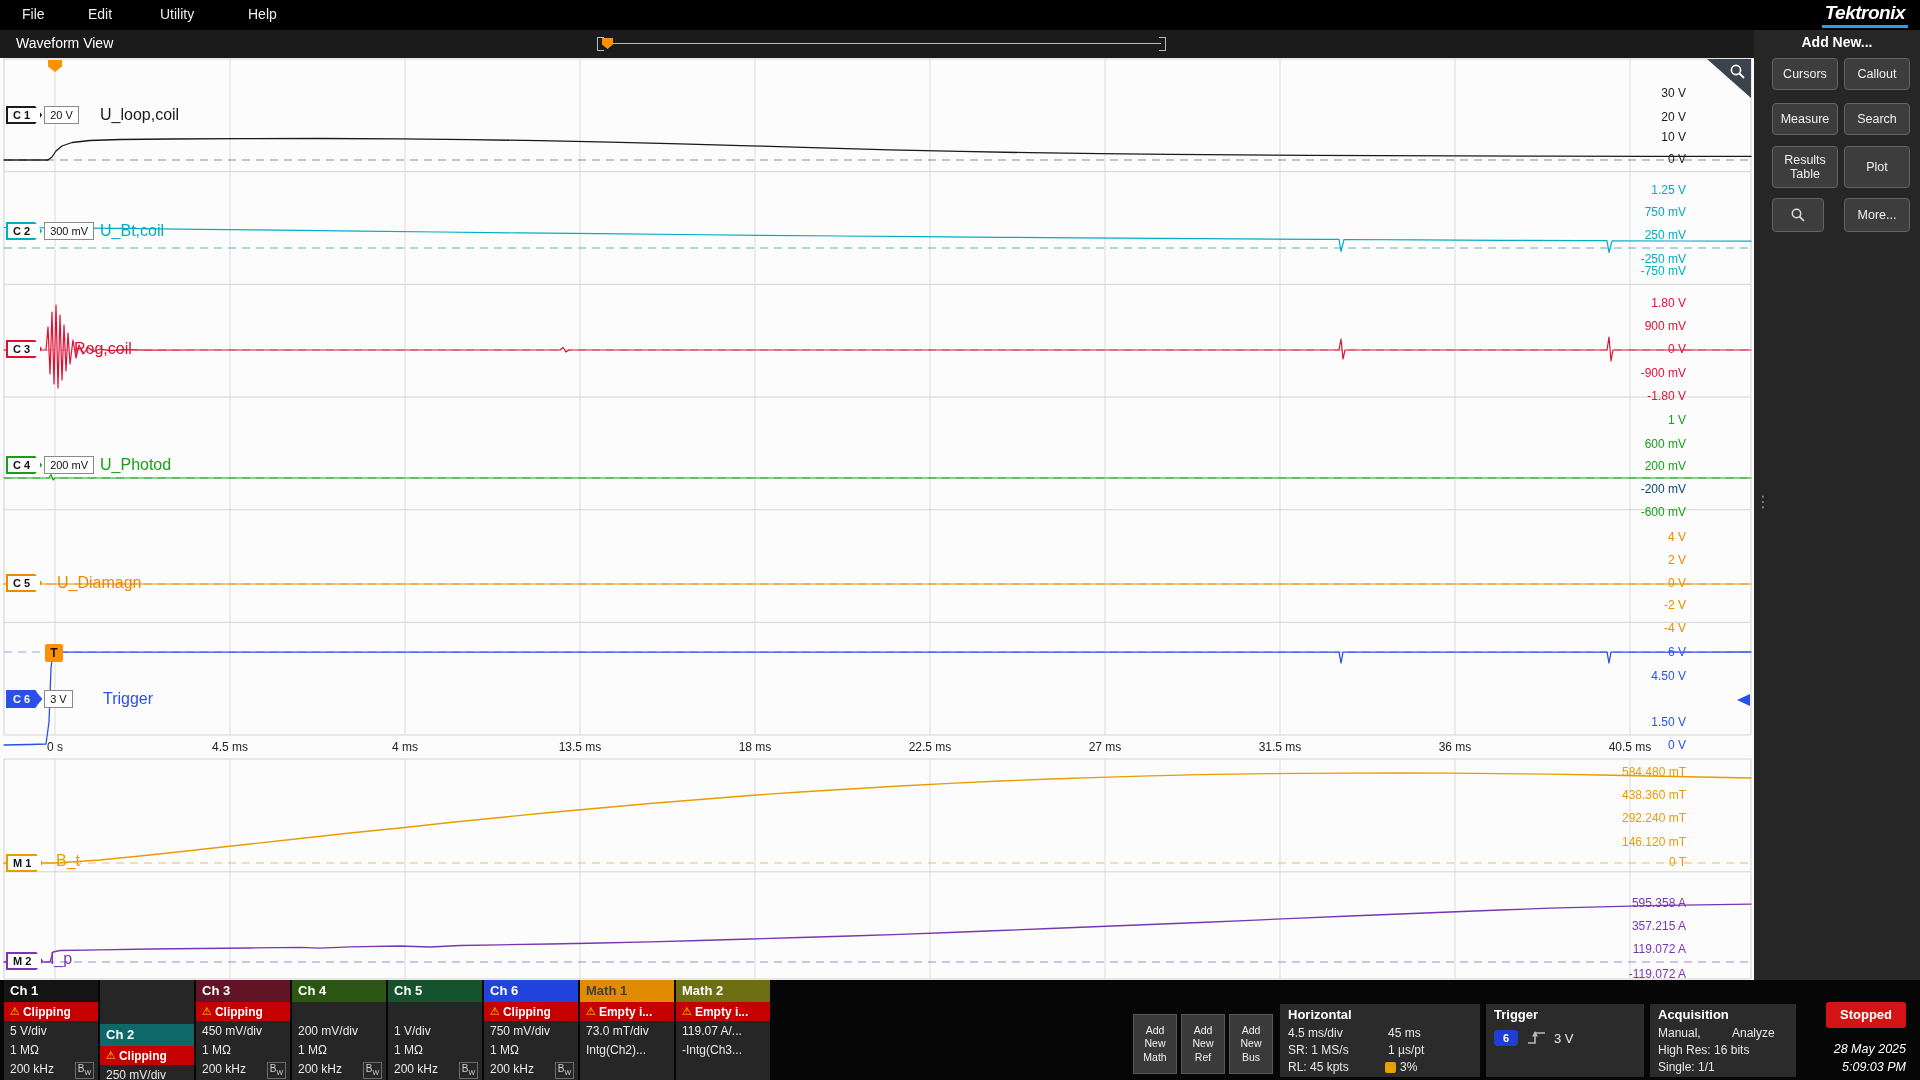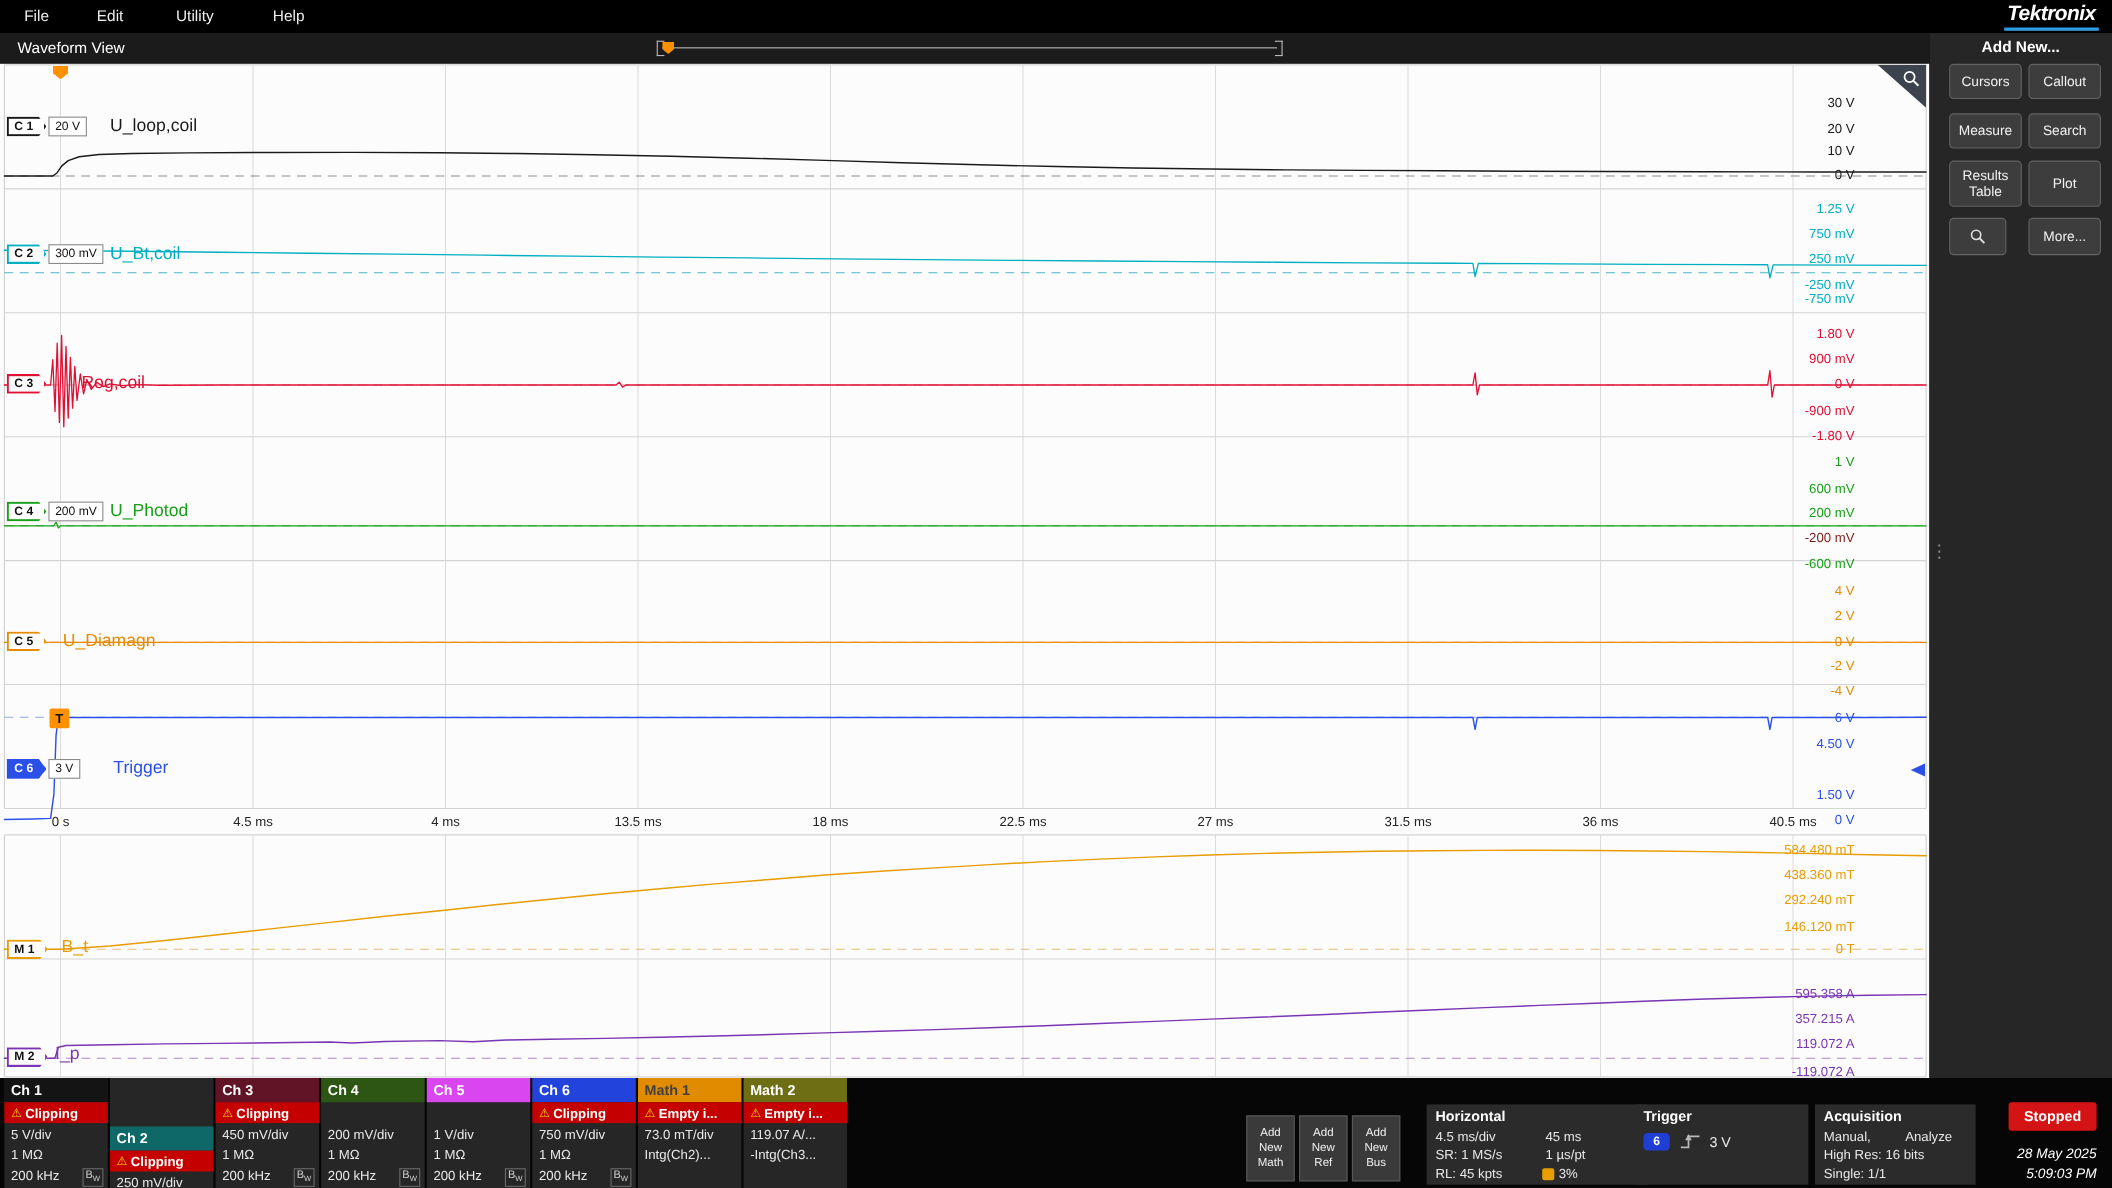--- a/index.html
+++ b/index.html
@@ -67,21 +67,21 @@
   .bwbadge{position:absolute;right:4px;top:3px;font-size:10px;color:#cfcfcf;border:1px solid #6a6a6a;
     padding:0 2px;line-height:11px;}
   .bwbadge sub{font-size:7px;}
   .addnew-btn{position:absolute;top:34px;width:44px;height:60px;background:#3a3a3a;border:1px solid #585858;
     color:#f0f0f0;font-size:10.5px;text-align:center;display:flex;align-items:center;justify-content:center;
     line-height:1.25;padding:2px;box-sizing:border-box;}
   #addnew-0{left:1133px}#addnew-1{left:1181px}#addnew-2{left:1229px}
   .ctl-panel{position:absolute;top:24px;height:73px;background:#2b2b2b;color:#e8e8e8;}
   .ctl-title{position:absolute;left:8px;top:3px;font-size:13px;font-weight:bold;color:#fff;}
   .ctl-txt{position:absolute;font-size:12px;white-space:nowrap;}
-  #horizontal-panel{left:1280px;width:200px;margin-left:17px;}
+  #horizontal-panel{left:1280px;width:200px;}
   #trigger-panel{left:1486px;width:158px;}
   #acquisition-panel{left:1650px;width:146px;}
   #trig-badge{position:absolute;left:8px;top:26px;width:24px;height:16px;background:#1f3fd4;border-radius:4px;
     color:#fff;font-size:11px;font-weight:bold;text-align:center;line-height:16px;}
   #trig-slope{position:absolute;left:40px;top:25px;}
   #comp-icon{position:absolute;left:105px;top:58px;width:11px;height:11px;background:#e8a000;border-radius:2px;}
   #stopped-btn{position:absolute;left:1826px;top:22px;width:80px;height:26px;background:#d41414;border-radius:3px;
     color:#fff;font-size:13px;font-weight:bold;text-align:center;line-height:26px;}
   #dt-date,#dt-time{position:absolute;left:1796px;width:110px;text-align:right;color:#fff;font-size:12.5px;font-style:italic;}
   #dt-date{top:62px}#dt-time{top:80px}
@@ -171,21 +171,21 @@
       <span style="top: 194px; color: rgb(0, 174, 194);">-250 mV</span>
       <span style="top: 206px; color: rgb(0, 174, 194);">-750 mV</span>
       <span style="top: 238px; color: rgb(224, 16, 53);">1.80 V</span>
       <span style="top: 261px; color: rgb(224, 16, 53);">900 mV</span>
       <span style="top: 284px; color: rgb(224, 16, 53);">0 V</span>
       <span style="top: 308px; color: rgb(224, 16, 53);">-900 mV</span>
       <span style="top: 331px; color: rgb(224, 16, 53);">-1.80 V</span>
       <span style="top: 355px; color: rgb(23, 160, 23);">1 V</span>
       <span style="top: 379px; color: rgb(23, 160, 23);">600 mV</span>
       <span style="top: 401px; color: rgb(23, 160, 23);">200 mV</span>
-      <span style="top: 424px; color: #7f1d1d;">-200 mV</span>
+      <span style="top: 424px; color: #0c4a6e;">-200 mV</span>
       <span style="top: 447px; color: rgb(23, 160, 23);">-600 mV</span>
       <span style="top: 472px; color: rgb(232, 139, 0);">4 V</span>
       <span style="top: 495px; color: rgb(232, 139, 0);">2 V</span>
       <span style="top: 518px; color: rgb(232, 139, 0);">0 V</span>
       <span style="top: 540px; color: rgb(232, 139, 0);">-2 V</span>
       <span style="top: 563px; color: rgb(232, 139, 0);">-4 V</span>
       <span style="top: 587px; color: rgb(43, 80, 232);">6 V</span>
       <span style="top: 611px; color: rgb(43, 80, 232);">4.50 V</span>
       <span style="top: 657px; color: rgb(43, 80, 232);">1.50 V</span>
       <span style="top: 680px; color: rgb(43, 80, 232);">0 V</span>
@@ -344,21 +344,21 @@
         </div>
         <div class="brow">
           <span>1 MΩ</span>
         </div>
         <div class="brow">
           <span>200 kHz</span>
           <span class="bwbadge">B<sub>W</sub></span>
         </div>
       </div>
       <div class="bbox" style="left: 388px;">
-        <div class="btab" style="background: #d946ef; color: rgb(255, 255, 255);">Ch 5</div>
+        <div class="btab" style="background: #14532d; color: rgb(255, 255, 255);">Ch 5</div>
         <div class="brow blank"></div>
         <div class="brow">
           <span>1 V/div</span>
         </div>
         <div class="brow">
           <span>1 MΩ</span>
         </div>
         <div class="brow">
           <span>200 kHz</span>
           <span class="bwbadge">B<sub>W</sub></span>

